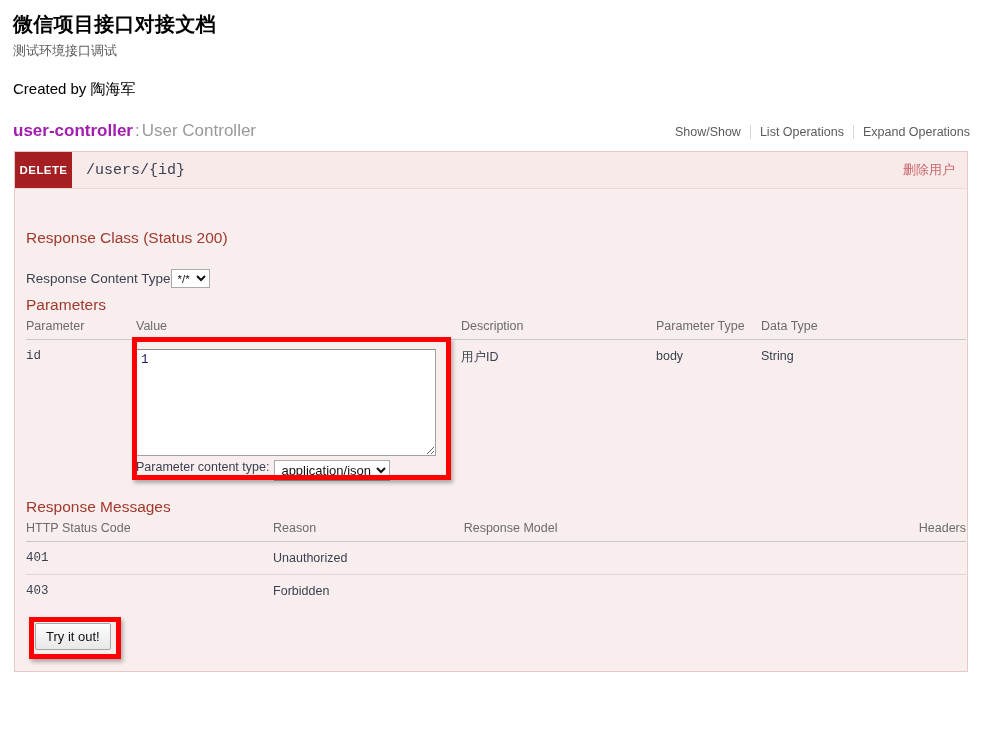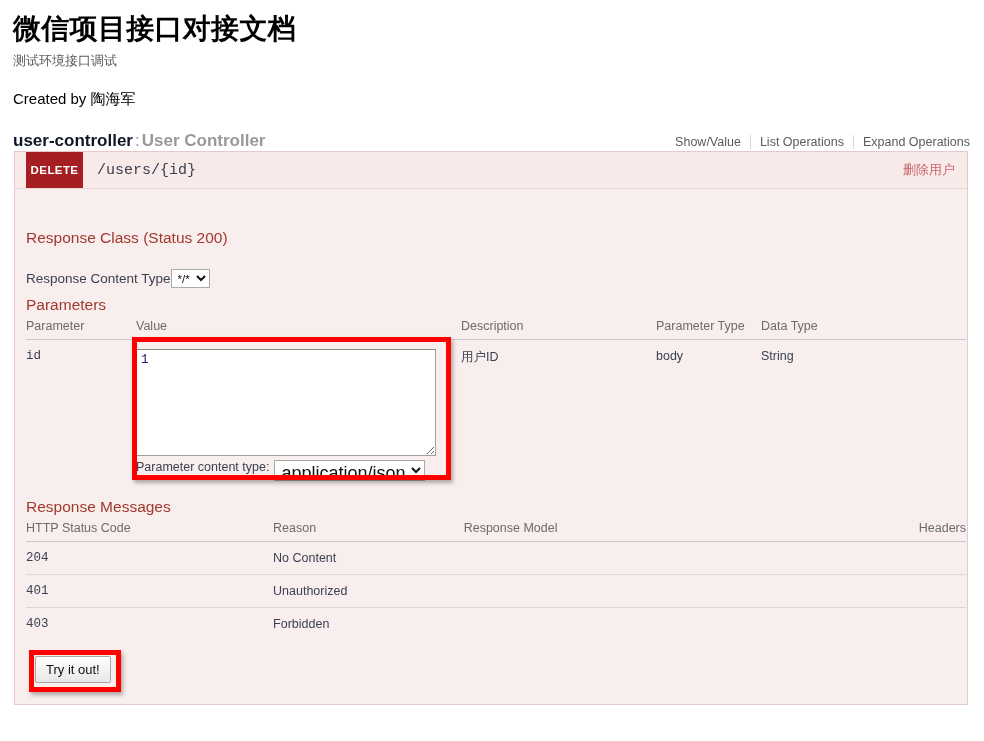--- a/index.html
+++ b/index.html
@@ -14,21 +14,21 @@
     color: #3b4151;
     overflow: hidden;
     position: relative;
   }
 
   
   .page-header {
     padding: 12px 0 0 13px;
   }
   .doc-title {
-    font-size: 28px;
+    font-size: 20px;
     font-weight: bold;
     color: #000000;
     line-height: 1.2;
     margin: 0 0 6px 0;
     letter-spacing: 0.3px;
   }
   .doc-subtitle {
     font-size: 13px;
     color: #5b5b5b;
     margin: 0 0 20px 0;
@@ -42,34 +42,34 @@
   
   .resource-head {
     position: relative;
     padding-left: 13px;
     padding-right: 14px;
     height: 26px;
   }
   .resource-name {
     font-size: 17px;
     font-weight: bold;
-    color: #0f172a;
+    color: #a21caf;
     display: inline;
   }
   .resource-sep {
     font-size: 17px;
     color: #999999;
     display: inline;
     margin: 0 2px;
   }
   .resource-desc {
     font-size: 17px;
     color: #999999;
     display: inline;
-    font-weight: bold;
+    font-weight: normal;
   }
   .resource-options {
     position: absolute;
     right: 14px;
     top: 4px;
     font-size: 12.5px;
   }
   .resource-options a {
     color: #5b5b5b;
     text-decoration: none;
@@ -92,21 +92,20 @@
     background: #f9eeee;
     box-sizing: border-box;
   }
   .op-bar {
     height: 36px;
     background: #f9eaea;
     border-bottom: 1px solid #f0d7d7;
     display: flex;
     align-items: center;
     position: relative;
-    padding-left: 11px;
   }
   .http-method {
     background: #a41e22;
     color: #ffffff;
     font-size: 11.5px;
     font-weight: bold;
     letter-spacing: 0.4px;
     width: 57px;
     height: 36px;
     line-height: 36px;
@@ -155,21 +154,21 @@
   select.mini {
     font-family: "Liberation Sans", sans-serif;
     font-size: 11.5px;
     padding: 1px 2px;
     border: 1px solid #aaaaaa;
     background: #ffffff;
     color: #111;
     height: 19px;
   }
   select.wide {
-    font-size: 18px;
+    font-size: 13px;
     height: 21px;
   }
 
   
   .tbl {
     width: 940px;
     border-collapse: collapse;
     margin-left: 11px;
     font-size: 12.5px;
   }
@@ -284,21 +283,21 @@
 
 <div class="page-header">
   <h1 class="doc-title">微信项目接口对接文档</h1>
   <div class="doc-subtitle">测试环境接口调试</div>
   <div class="doc-created">Created by 陶海军</div>
 </div>
 
 <div class="resource-head">
   <span class="resource-name">user-controller</span><span class="resource-sep">:</span><span class="resource-desc">User Controller</span>
   <div class="resource-options">
-    <a href="#">Show/Value</a><a href="#">List Operations</a><a href="#">Expand Operations</a>
+    <a href="#">Show/Show</a><a href="#">List Operations</a><a href="#">Expand Operations</a>
   </div>
 </div>
 
 <div class="operation">
 
   <div class="op-bar">
     <div class="http-method">DELETE</div>
     <div class="op-path">/users/{id}</div>
     <div class="op-summary">删除用户</div>
   </div>
@@ -357,26 +356,20 @@
       <thead>
         <tr>
           <th class="col-code">HTTP Status Code</th>
           <th class="col-reason">Reason</th>
           <th class="col-model">Response Model</th>
           <th class="col-head">Headers</th>
         </tr>
       </thead>
       <tbody>
         <tr>
-          <td class="mono">204</td>
-          <td>No Content</td>
-          <td></td>
-          <td></td>
-        </tr>
-        <tr>
           <td class="mono">401</td>
           <td>Unauthorized</td>
           <td></td>
           <td></td>
         </tr>
         <tr>
           <td class="mono">403</td>
           <td>Forbidden</td>
           <td></td>
           <td></td>

